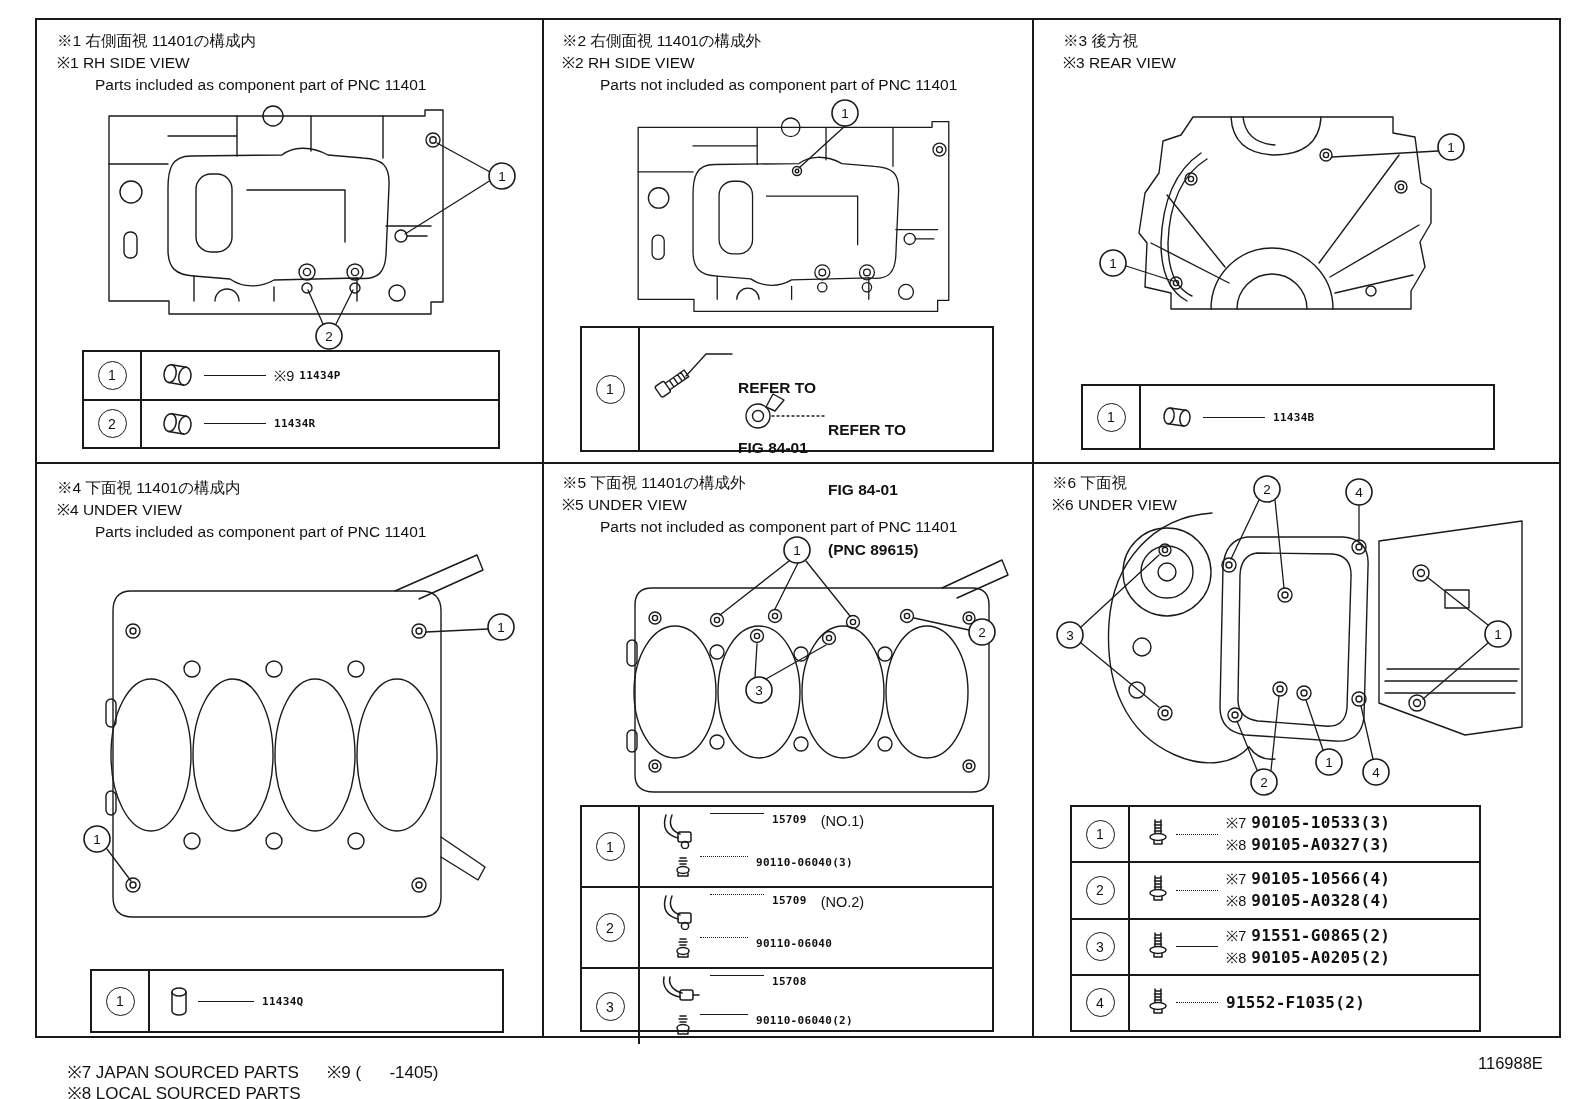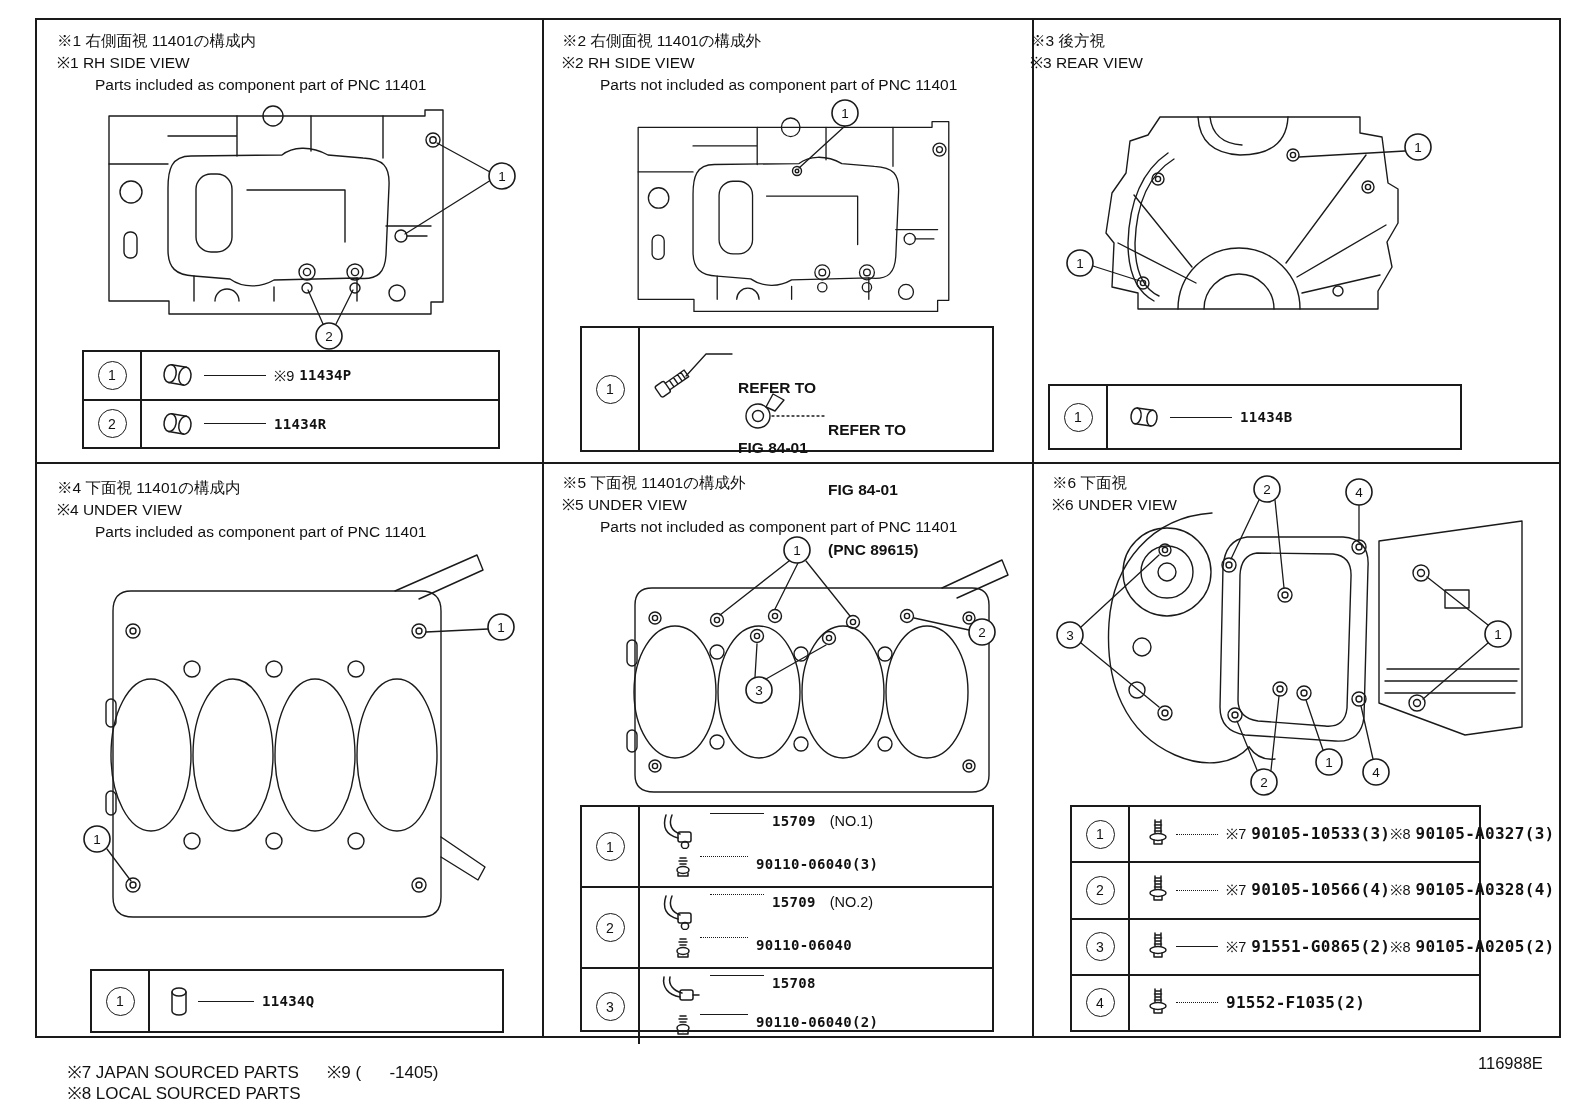--- a/index.html
+++ b/index.html
@@ -17,27 +17,27 @@
   .diag .cal{fill:#fff;stroke-width:1.6}
   .diag text{fill:#111;stroke:none;font:13.5px "Liberation Sans",sans-serif;text-anchor:middle}
   .ptable{position:absolute;border:2px solid #1a1a1a;display:flex;flex-direction:column;background:#fff}
   .prow{display:flex;flex:1;border-top:2px solid #1a1a1a;align-items:center}
   .prow:first-child{border-top:none}
   .cocell{width:56px;align-self:stretch;border-right:2px solid #1a1a1a;display:flex;align-items:center;justify-content:center;flex:none}
   .co{width:27px;height:27px;border:1.6px solid #1a1a1a;border-radius:50%;display:flex;align-items:center;justify-content:center;font-size:14px;background:#fff}
   .pcell{flex:1;display:flex;align-items:center;padding-left:18px;position:relative}
   .lead{height:0;border-top:1.6px solid #1a1a1a;flex:none;margin:0 8px}
   .lead.dot{border-top-style:dotted}
-  .pn{font-family:"DejaVu Sans Mono",monospace;font-weight:bold;font-size:14px;letter-spacing:.3px;white-space:pre}
+  .pn{font-family:"DejaVu Sans Mono",monospace;font-weight:bold;font-size:11px;letter-spacing:.3px;white-space:pre}
   .pn.sm{font-size:16px}
   .pfx{font-size:14.5px;margin-right:5px;white-space:pre}
   .sfx{font-size:14.5px;margin-left:14px;white-space:pre}
   .ticon{flex:none}
   .ticon *{fill:none;stroke:#1a1a1a;stroke-width:1.5;stroke-linecap:round;stroke-linejoin:round}
-  .stack{display:flex;line-height:21px}
+  .stack{display:flex;flex-direction:column;line-height:21px}
   .vstack{display:flex;flex-direction:column;gap:7px;padding:6px 0}
   .hline{display:flex;}
   .reftxt{position:absolute;font-family:Liberation Sans, sans-serif;font-weight:bold;font-size:15.5px;line-height:20px;white-space:pre}
   .footer{position:absolute;font-size:17px;white-space:pre}
 </style>
 </head>
 <body>
 
 <div class="grid">
   <div class="vd" style="left:505px"></div>
@@ -182,21 +182,21 @@
           <div class="reftxt" style="left:188px;top:52px">
             <div>REFER TO</div>
             <div>FIG 84-01</div>
             <div>(PNC 89615)</div>
           </div>
         </div>
       </div>
     </div>
   </div>
 
-  <div class="panel" style="left:973px;top:0;width:527px;height:526px">
+  <div class="panel" style="left:1006px;top:0;width:527px;height:526px">
     <div class="hdr">
       <div>※3 後方視</div>
       <div>※3 REAR VIEW</div>
     </div>
     <svg class="diag" style="left:40px;top:75px" width="480" height="250">
       <g>
         <path d="M110,22 L310,22 L310,38 L332,42 L338,88 L348,94 L348,128 L337,147 L342,172 L328,196 L328,214 L88,214 L88,198 L62,192 L64,148 L56,138 L62,98 L76,78 L80,46 L98,40 Z"></path>
         <path d="M128,214 A61,61 0 0 1 250,214"></path>
         <path d="M154,214 A35,35 0 0 1 224,214"></path>
         <path d="M236,168 L316,60 M247,182 L336,130 M252,198 L330,180 M142,172 L84,100 M146,188 L68,148"></path>

